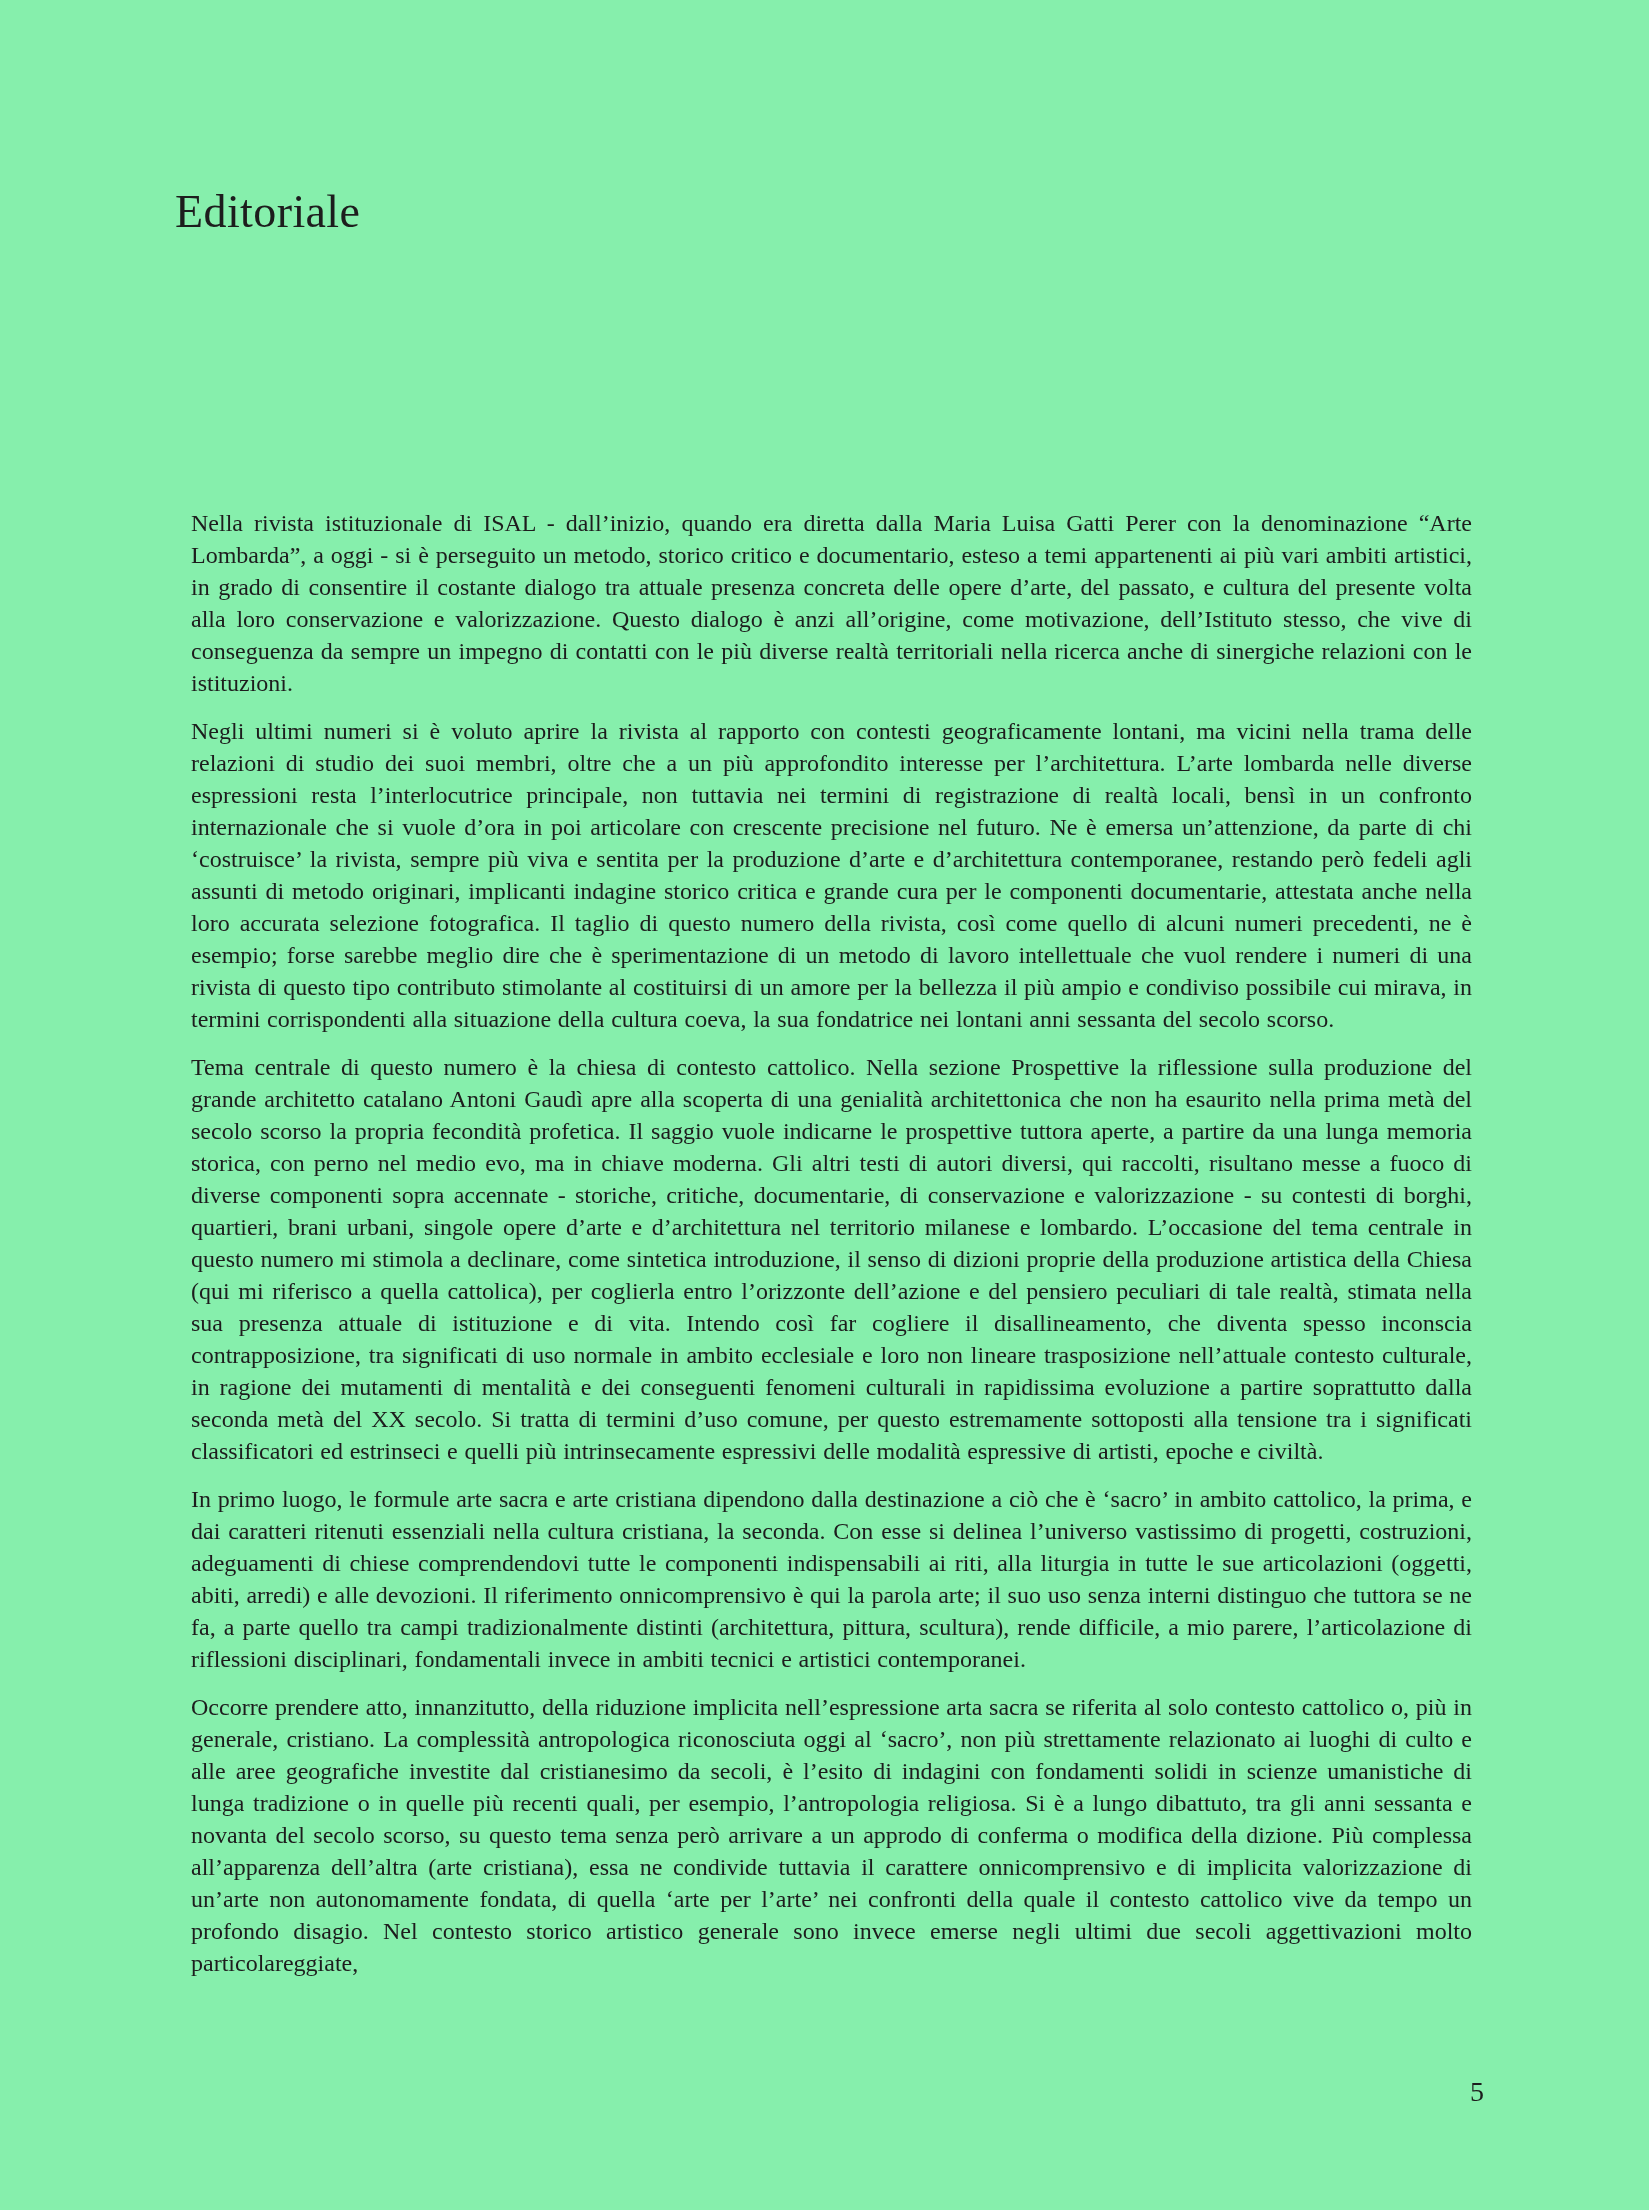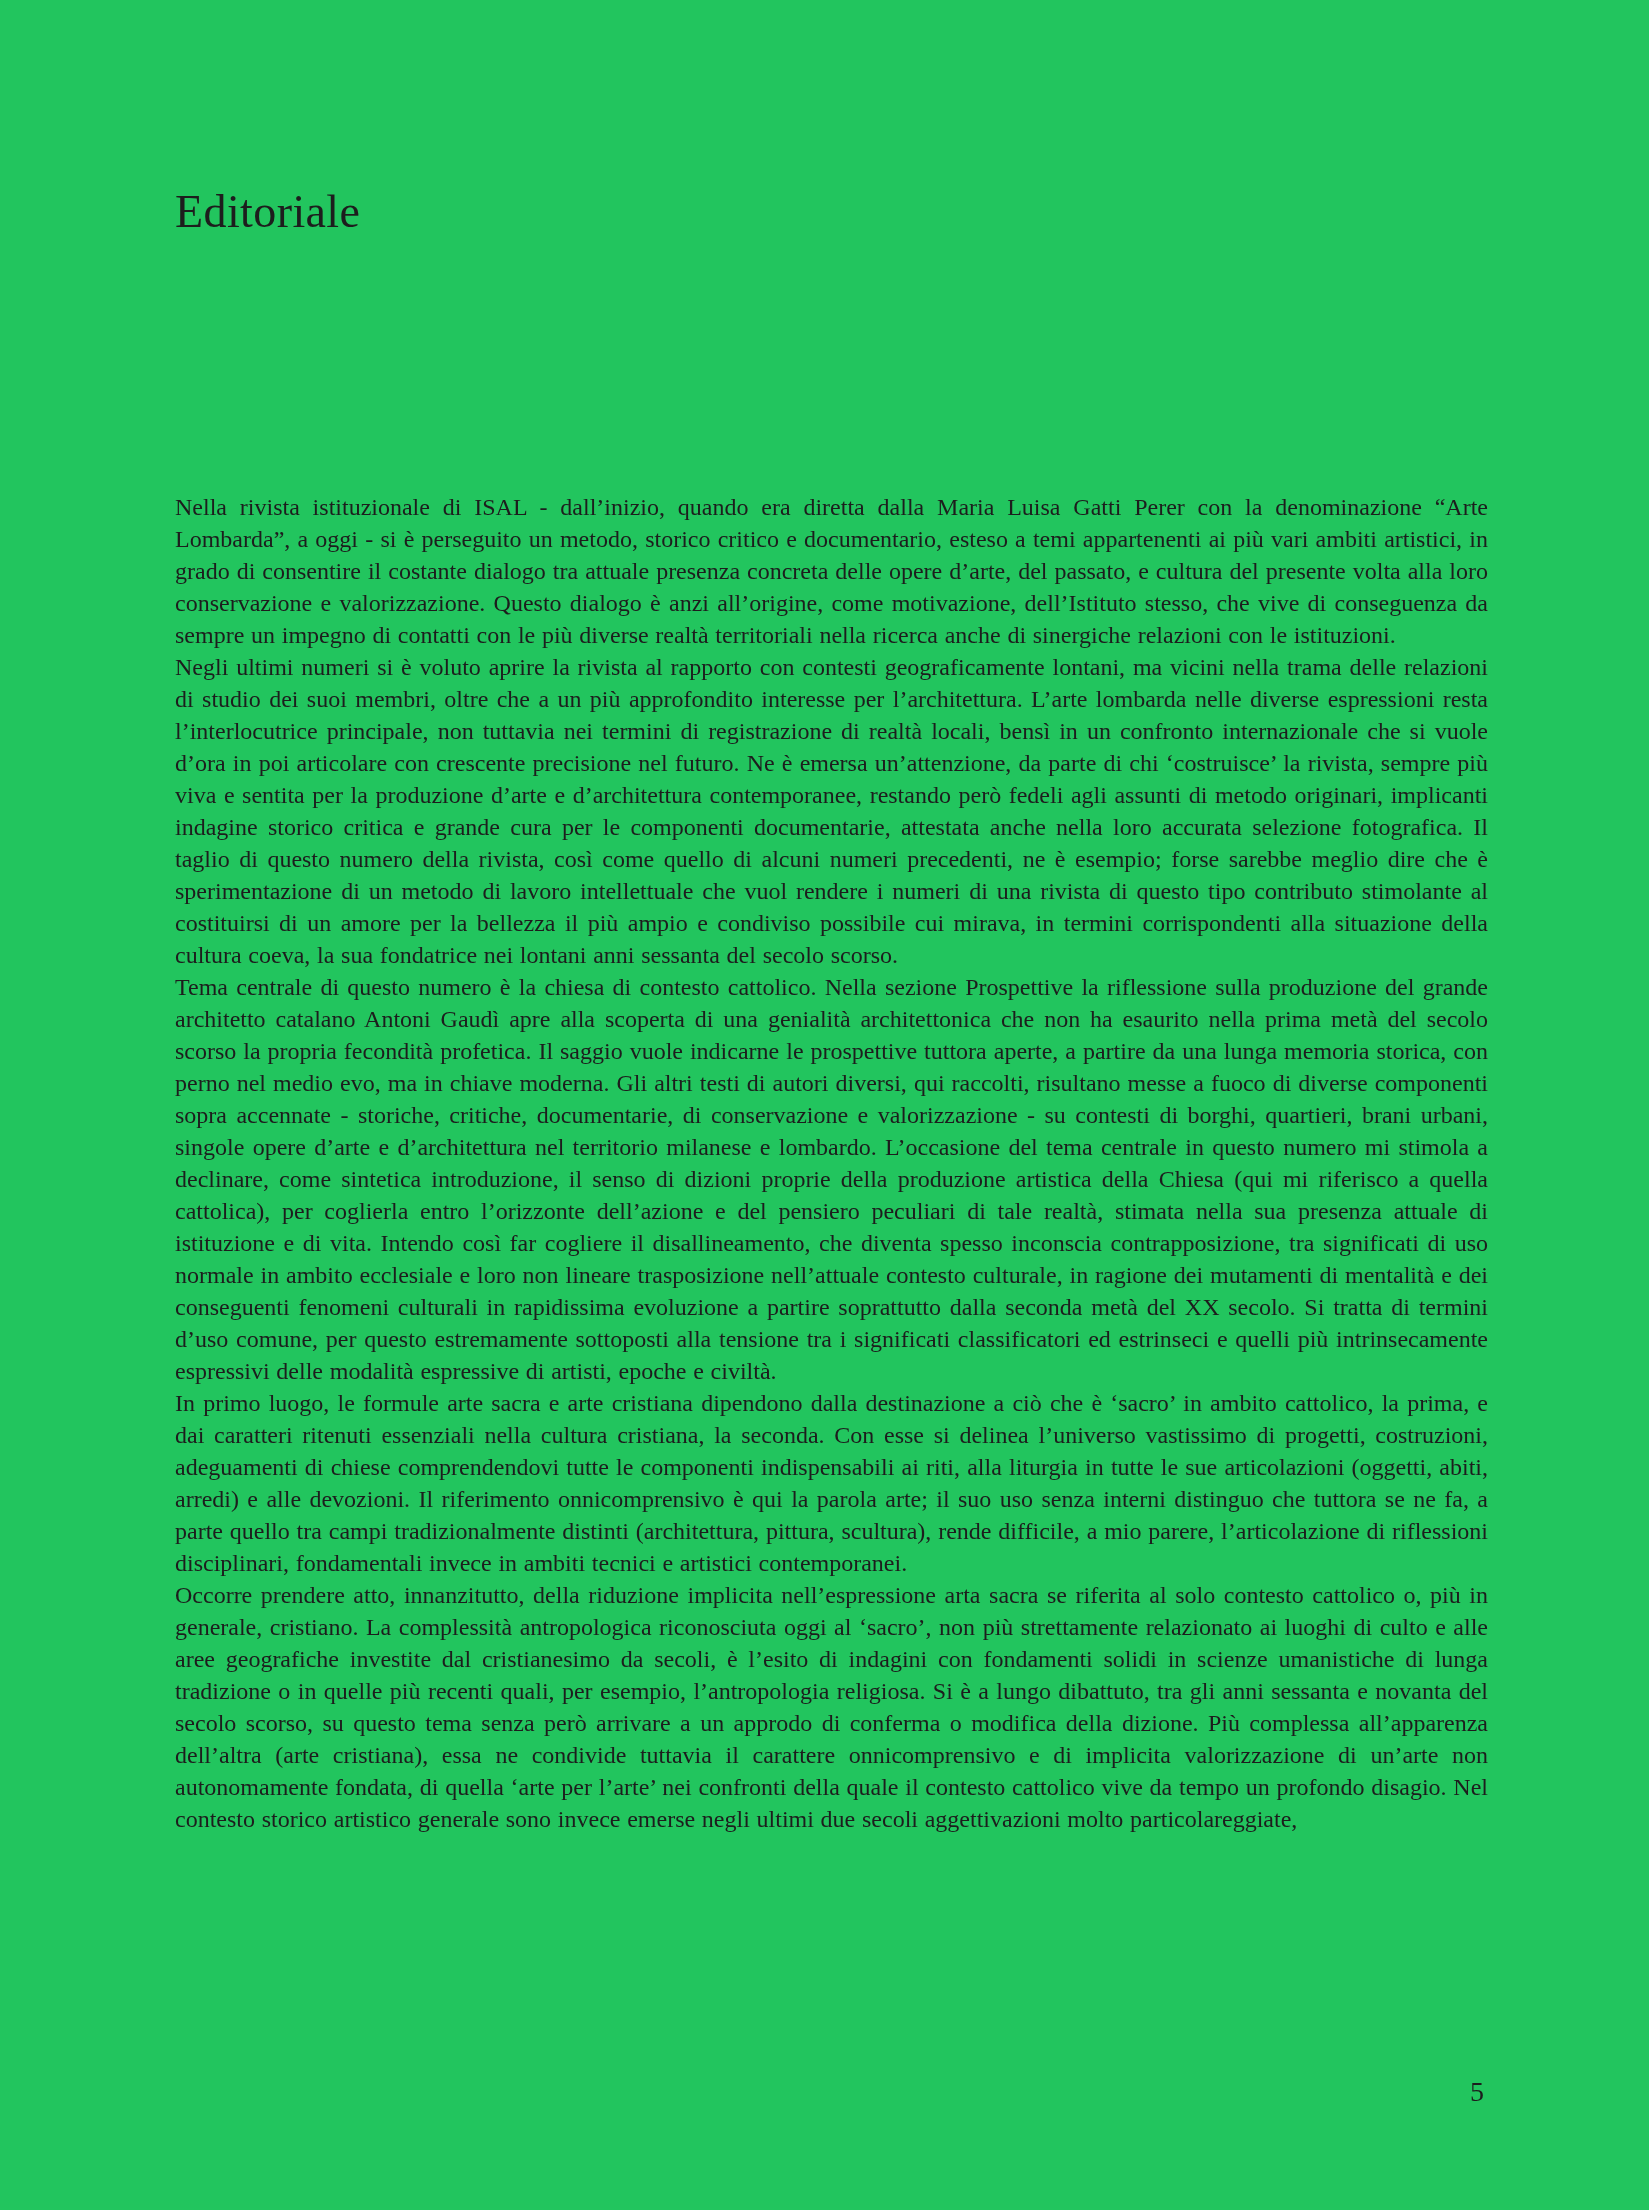--- a/index.html
+++ b/index.html
@@ -4,21 +4,21 @@
 <style>
   html, body {
     margin: 0;
     padding: 0;
     background: #ffffff;
   }
   .page {
     position: relative;
     width: 1649px;
     height: 2211px;
-    background: #22c55e;
+    background: #86efac;
     color: #1d1d1d;
     font-family: "Liberation Serif", "DejaVu Serif", serif;
     overflow: hidden;
   }
   .title {
     position: absolute;
     left: 175px;
     top: 185px;
     margin: 0;
     font-size: 46px;
@@ -31,21 +31,21 @@
     left: 175px;
     top: 491px;
     width: 1313px;
     font-size: 24px;
     line-height: 32px;
     text-align: justify;
     word-spacing: 0.03em;
     color: #1d1d1d;
   }
   .article p {
-    margin: 0;
+    margin: 16px;
     padding: 0;
   }
   .italic {
   }
   .page-number {
     position: absolute;
     top: 2076px;
     left: 1422px;
     width: 62px;
     text-align: right;

